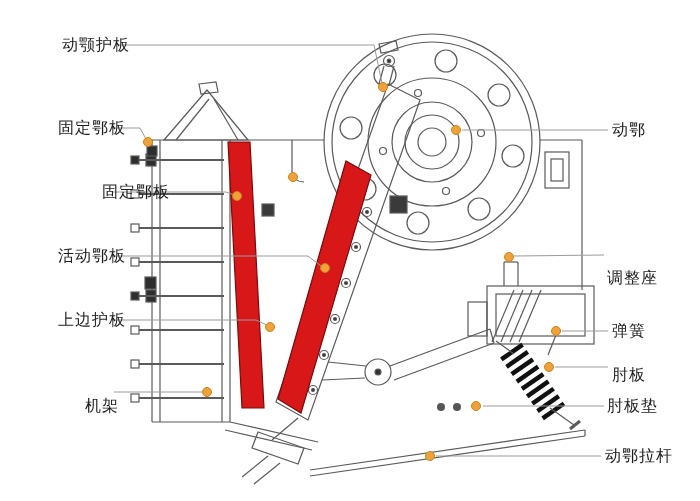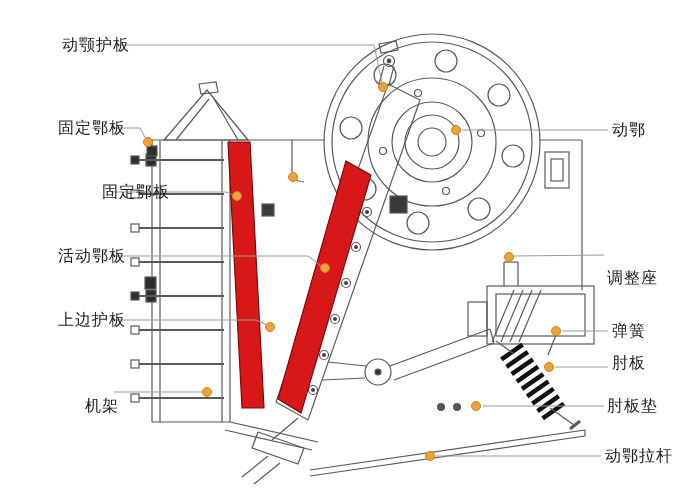--- a/index.html
+++ b/index.html
@@ -226,17 +226,17 @@
   <div id="labels-layer">
       <div class="part-label" style="left: 62px; top: 38px;">动颚护板</div>
       <div class="part-label" style="left: 58px; top: 121px;">固定鄂板</div>
       <div class="part-label" style="left: 58px; top: 185px; margin-left: 44px;">固定鄂板</div>
       <div class="part-label" style="left: 58px; top: 249px;">活动鄂板</div>
       <div class="part-label" style="left: 58px; top: 313px;">上边护板</div>
       <div class="part-label" style="left: 85px; top: 399px;">机架</div>
       <div class="part-label" style="left: 612px; top: 123px; text-align: right;">动鄂</div>
       <div class="part-label" style="left: 607px; top: 248px; margin-top: 23px;">调整座</div>
       <div class="part-label" style="left: 612px; top: 324px; text-align: right;">弹簧</div>
-      <div class="part-label" style="left: 612px; top: 356px;">肘板</div>
+      <div class="part-label" style="left: 612px; top: 368px;">肘板</div>
       <div class="part-label" style="left: 607px; top: 399px;">肘板垫</div>
       <div class="part-label" style="left: 605px; top: 449px;">动鄂拉杆</div>
     </div>
 </div>
 
 </body></html>

